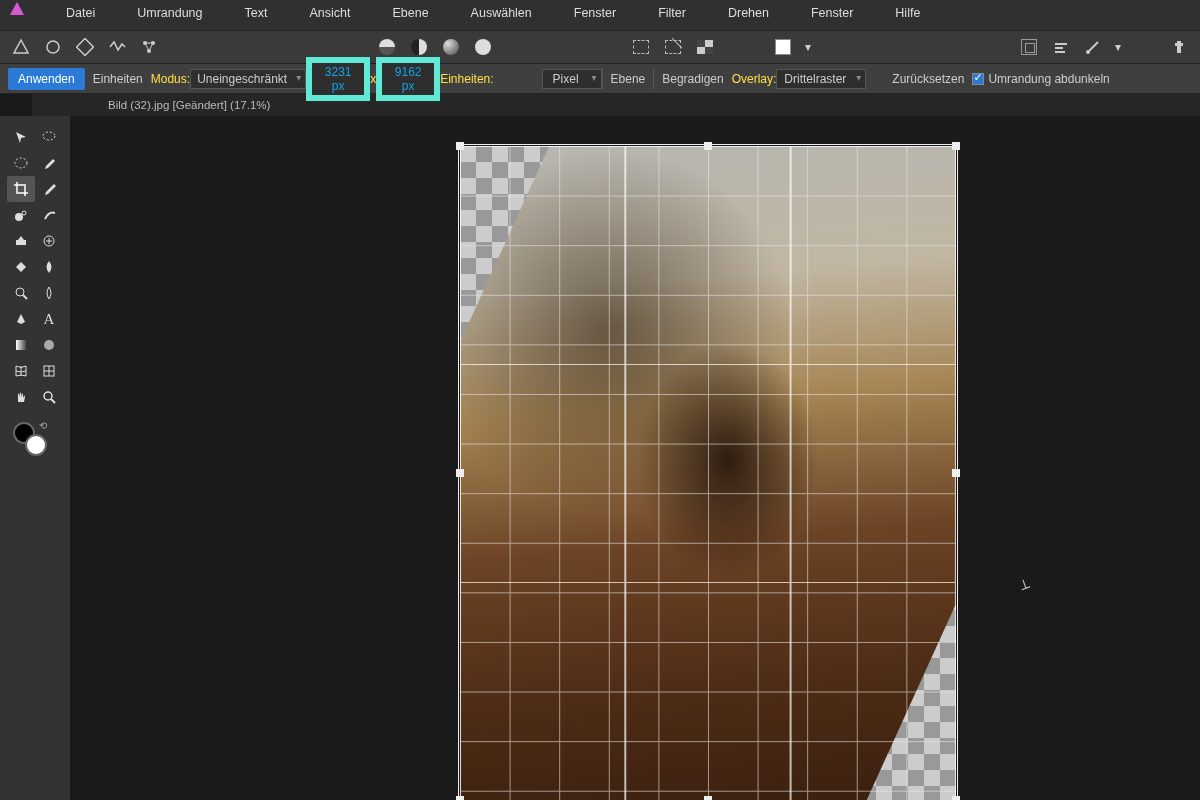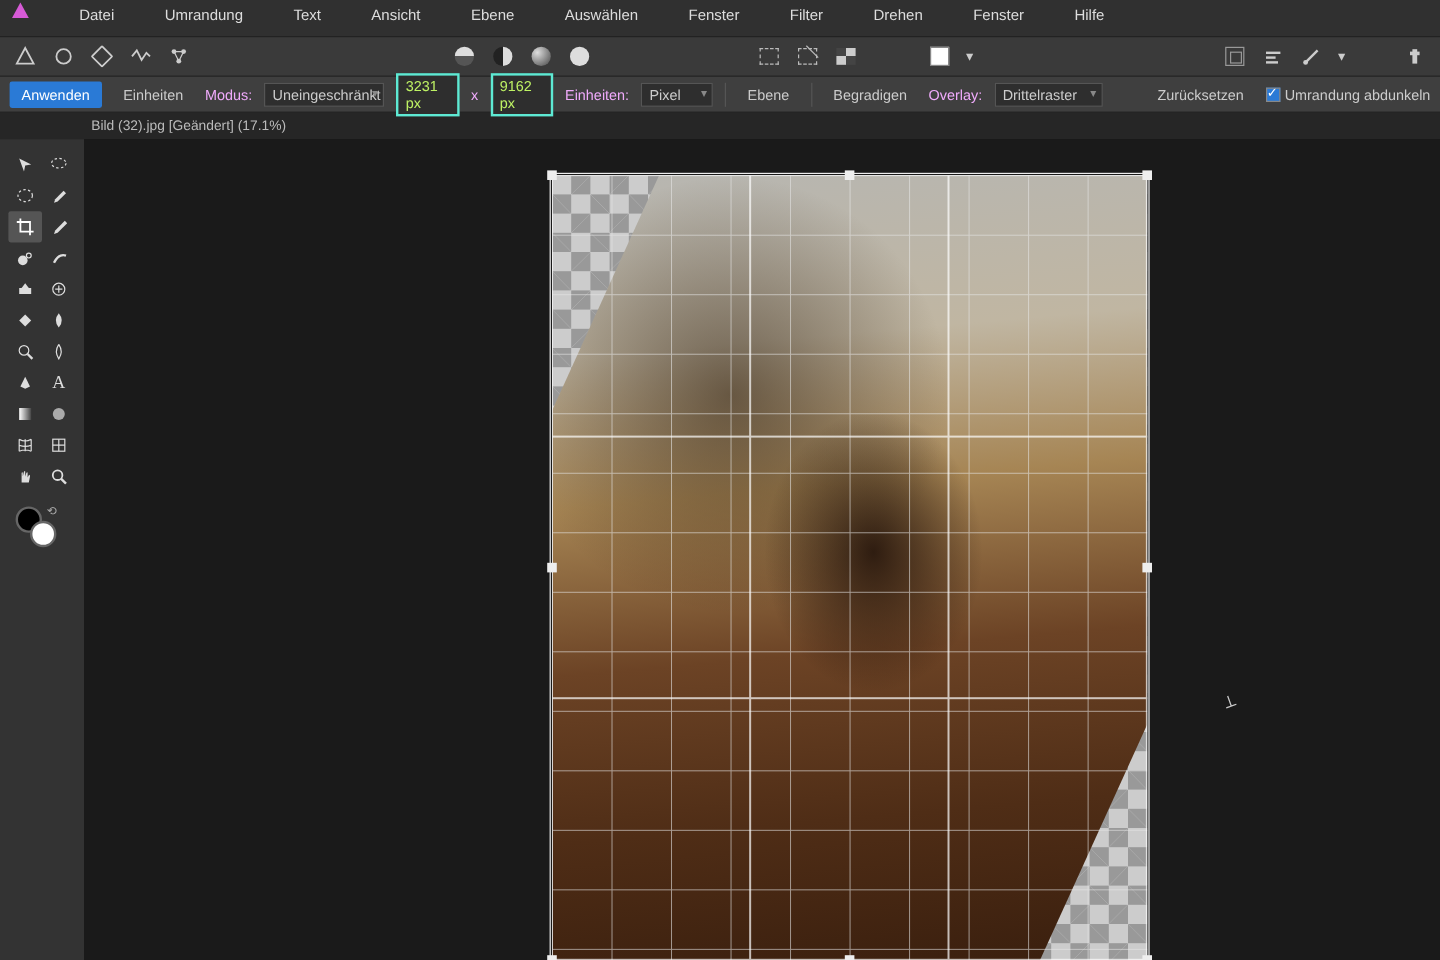--- a/index.html
+++ b/index.html
@@ -16,34 +16,34 @@
   .tb-btn { width: 26px; height: 26px; display:flex; align-items:center; justify-content:center; border-radius:3px; cursor:pointer; color:#ccc;}
   .circle-fill { width:16px; height:16px; border-radius:50%; background:#ddd; }
   .circle-half { width:16px; height:16px; border-radius:50%; background: linear-gradient(90deg,#222 50%,#ddd 50%); }
   .circle-grad { width:16px; height:16px; border-radius:50%; background: radial-gradient(circle at 30% 30%, #ddd, #444);}
   .rect-marquee { width:16px; height:14px; border:1px dashed #bbb;}
   .sq-swatch { width:16px;height:16px;background:#fff;border:1px solid #888;}
   .snap-ic { width:16px;height:16px;border:1px solid #999; position:relative;}
   .snap-ic::before{content:"";position:absolute;left:3px;top:3px;width:8px;height:8px;border:1px solid #999;}
 
   
-  .optbar { height: 30px; background: #3f3f3f; display:flex; align-items:center; padding: 0 8px; gap: 10px; font-size:12px; border-bottom:1px solid #222;}
+  .optbar { height: 30px; background: #3f3f3f; display:flex; align-items:center; padding: 0 8px; font-size:12px; border-bottom:1px solid #222;text-align:center;}
   .btn-blue { background:#2a7ad6; color:#fff; padding:4px 10px; border-radius:2px; cursor:pointer; }
   .btn-plain { color:#ccc; padding:4px 8px; cursor:pointer; }
-  .lbl { color:#f0abfc; }
+  .lbl { color:#fde047; }
   .sel { background:#2e2e2e; border:1px solid #555; padding:2px 18px 2px 6px; color:#ccc; cursor:pointer; position:relative; min-width:100px; display:inline-block;}
-  .sel.small{min-width:60px;}
+  .sel.small{min-width:60px;margin-left:48px;}
   .sel::after{content:"▾"; position:absolute; right:4px; top:2px; color:#888; font-size:10px;}
-  .numfield{ background:#2e2e2e; border:2px solid #5eead4; color:#bef264; padding:2px 6px; width:64px; display:inline-block;}
+  .numfield{ background:#2e2e2e; border:6px solid #5eead4; color:#0ea5e9; padding:2px 6px; width:64px; display:inline-block;}
   .chk{ width:12px;height:12px; border:1px solid #888; background:#2a7ad6; display:inline-block; position:relative; margin-right:4px;}
   .chk::after{content:"✓"; position:absolute; top:-3px; left:0; color:#fff; font-size:11px;}
   .sep-v{ width:1px; height:20px; background:#555;}
 
   
-  .doctab { height:22px; background:#262626; display:flex; align-items:center; padding:0 12px 0 76px; font-size:11.5px; color:#bbb;}
+  .doctab { height:22px; background:#262626; display:flex; align-items:center; padding:0 12px 0 76px; font-size:11.5px; color:#bbb;margin-left:32px;}
 
   
   .main { display:flex; height: calc(800px - 30px - 34px - 30px - 22px); }
   .tools { width:70px; background:#333; padding:8px 6px; display:grid; grid-template-columns: repeat(2, 28px); grid-auto-rows: 26px; gap:0; justify-content:center; align-content:start;}
   .tool { width:28px; height:26px; display:flex; align-items:center; justify-content:center; color:#ccc; cursor:pointer; font-size:15px; border-radius:2px;}
   .tool.active{ background:#555;}
   .color-wells { grid-column: 1 / span 2; margin-top:10px; height:40px; position:relative;}
   .well-b{ width:22px;height:22px;border-radius:50%;background:#000;position:absolute;left:6px;top:2px;border:2px solid #666;}
   .well-f{ width:22px;height:22px;border-radius:50%;background:#fff;position:absolute;left:18px;top:14px;border:2px solid #666;}
   .swap-arr{position:absolute; left:32px; top:0; font-size:10px; color:#aaa;}

